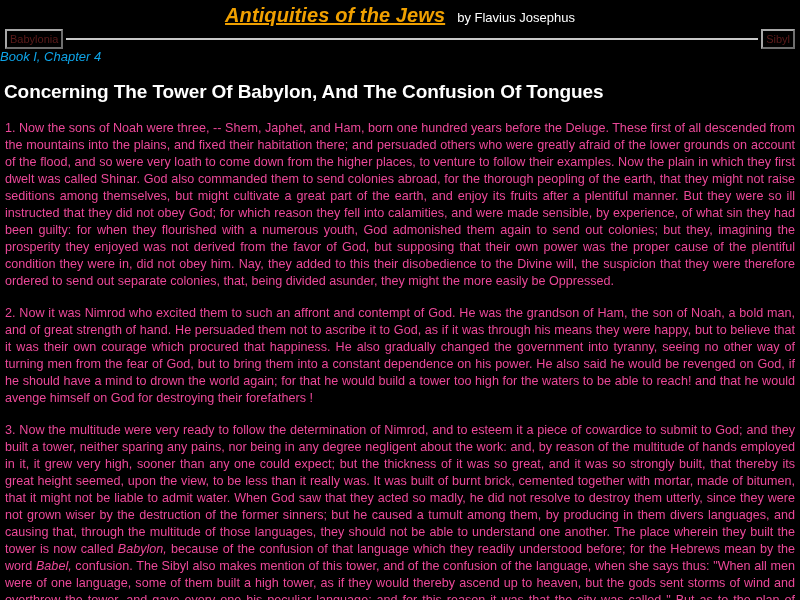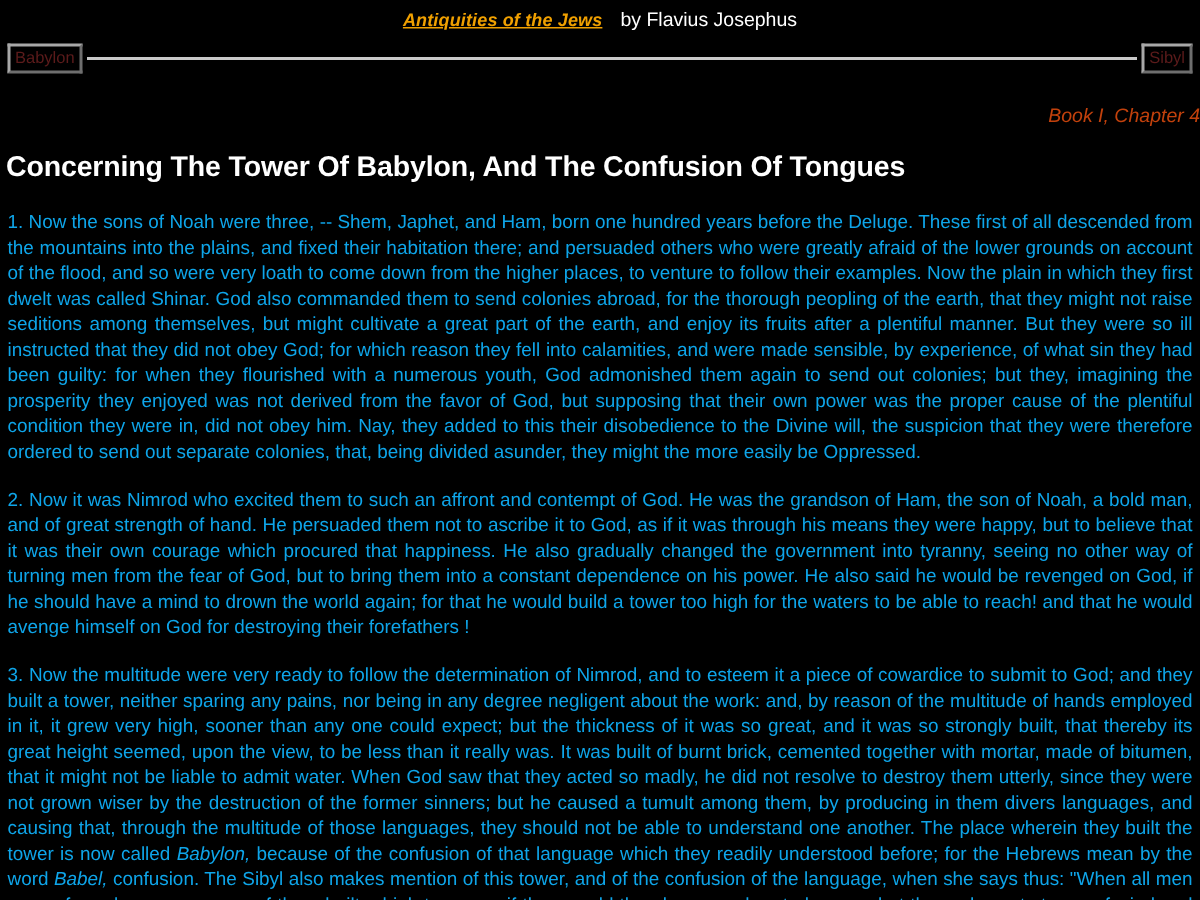--- a/index.html
+++ b/index.html
@@ -26,21 +26,21 @@
   .header-top {
     text-align: center;
     padding-top: 4px;
     height: 22px;
     white-space: nowrap;
   }
   .work-title {
     color: #f0a000;
     font-style: italic;
     font-weight: bold;
-    font-size: 12px;
+    font-size: 20px;
     text-decoration: underline;
     letter-spacing: 0.1px;
   }
   .author {
     color: #ffffff;
     font-size: 13px;
     font-style: normal;
     margin-left: 12px;
   }
 
@@ -72,25 +72,25 @@
   .navbtn.prev { margin-left: 5px; }
   .navbtn.next { margin-right: 5px; }
   .rule {
     flex: 1 1 auto;
     height: 2px;
     background: #c9c9c9;
     margin: 0 3px;
   }
 
   .chapter-sub {
-    text-align: right;
+    text-align: left;
     font-style: italic;
     font-size: 13px;
-    color: #c2410c;
-    margin-top: 20px;
+    color: #0ea5e9;
+    margin-top: 0;
     height: 18px;
   }
 
   
   h1.chapter-title {
     font-size: 19px;
     line-height: 29px;
     font-weight: bold;
     color: #ffffff;
     margin: 10px 0 0 4px;
@@ -100,39 +100,39 @@
   }
 
   
   .body-text {
     margin-top: 14px;
     padding: 0 5px 0 5px;
   }
   .body-text p {
     font-size: 12.6px;
     line-height: 17px;
-    color: #0ea5e9;
+    color: #ec4899;
     text-align: justify;
     margin: 0 0 15px 0;
     padding: 0;
   }
   .body-text p:last-child { margin-bottom: 0; }
   .body-text i { font-style: italic; }
 </style>
 </head>
 <body>
 
 <div class="page">
 
   <div class="header-top">
     <a class="work-title" href="#">Antiquities of the Jews</a><span class="author">by Flavius Josephus</span>
   </div>
 
   <div class="navrow">
-    <button class="navbtn prev">Babylon</button>
+    <button class="navbtn prev">Babylonia</button>
     <div class="rule"></div>
     <button class="navbtn next">Sibyl</button>
   </div>
 
   <div class="chapter-sub">Book I, Chapter 4</div>
 
   <h1 class="chapter-title">Concerning The Tower Of Babylon, And The Confusion Of Tongues</h1>
 
   <div class="body-text">
     <p>1. Now the sons of Noah were three, -- Shem, Japhet, and Ham, born one hundred years before the Deluge. These first of all descended from the mountains into the plains, and fixed their habitation there; and persuaded others who were greatly afraid of the lower grounds on account of the flood, and so were very loath to come down from the higher places, to venture to follow their examples. Now the plain in which they first dwelt was called Shinar. God also commanded them to send colonies abroad, for the thorough peopling of the earth, that they might not raise seditions among themselves, but might cultivate a great part of the earth, and enjoy its fruits after a plentiful manner. But they were so ill instructed that they did not obey God; for which reason they fell into calamities, and were made sensible, by experience, of what sin they had been guilty: for when they flourished with a numerous youth, God admonished them again to send out colonies; but they, imagining the prosperity they enjoyed was not derived from the favor of God, but supposing that their own power was the proper cause of the plentiful condition they were in, did not obey him. Nay, they added to this their disobedience to the Divine will, the suspicion that they were therefore ordered to send out separate colonies, that, being divided asunder, they might the more easily be Oppressed.</p>

